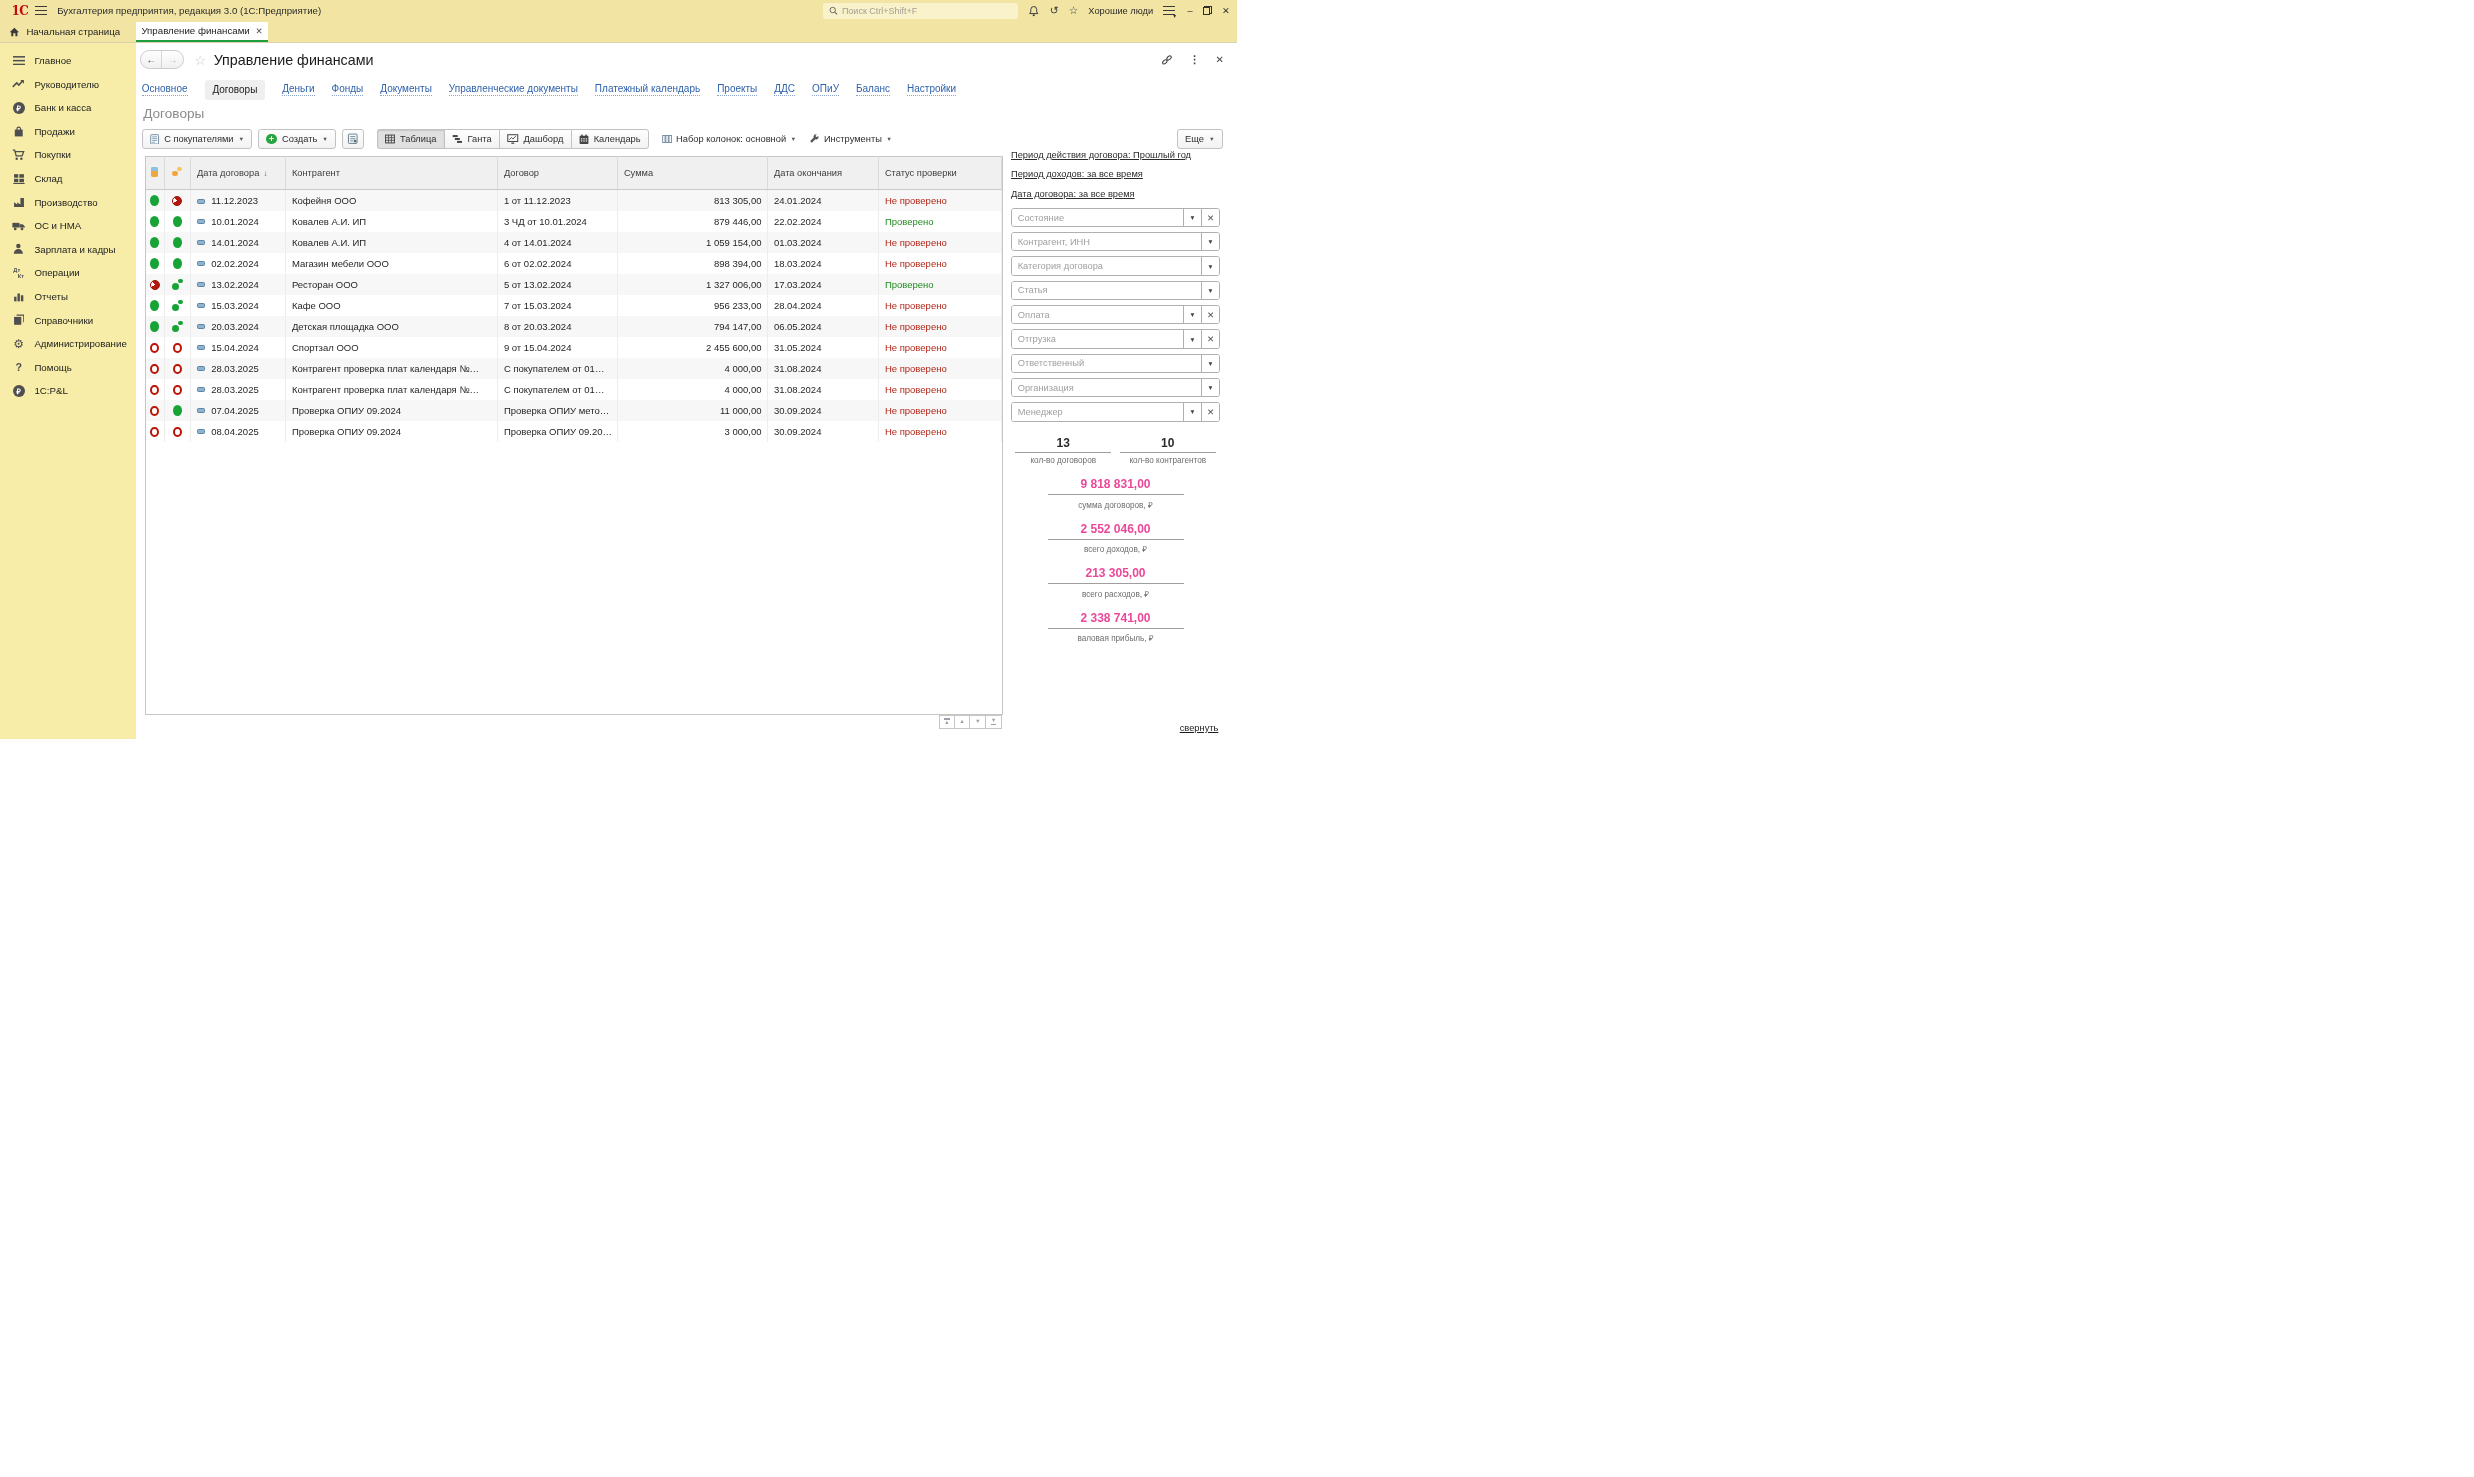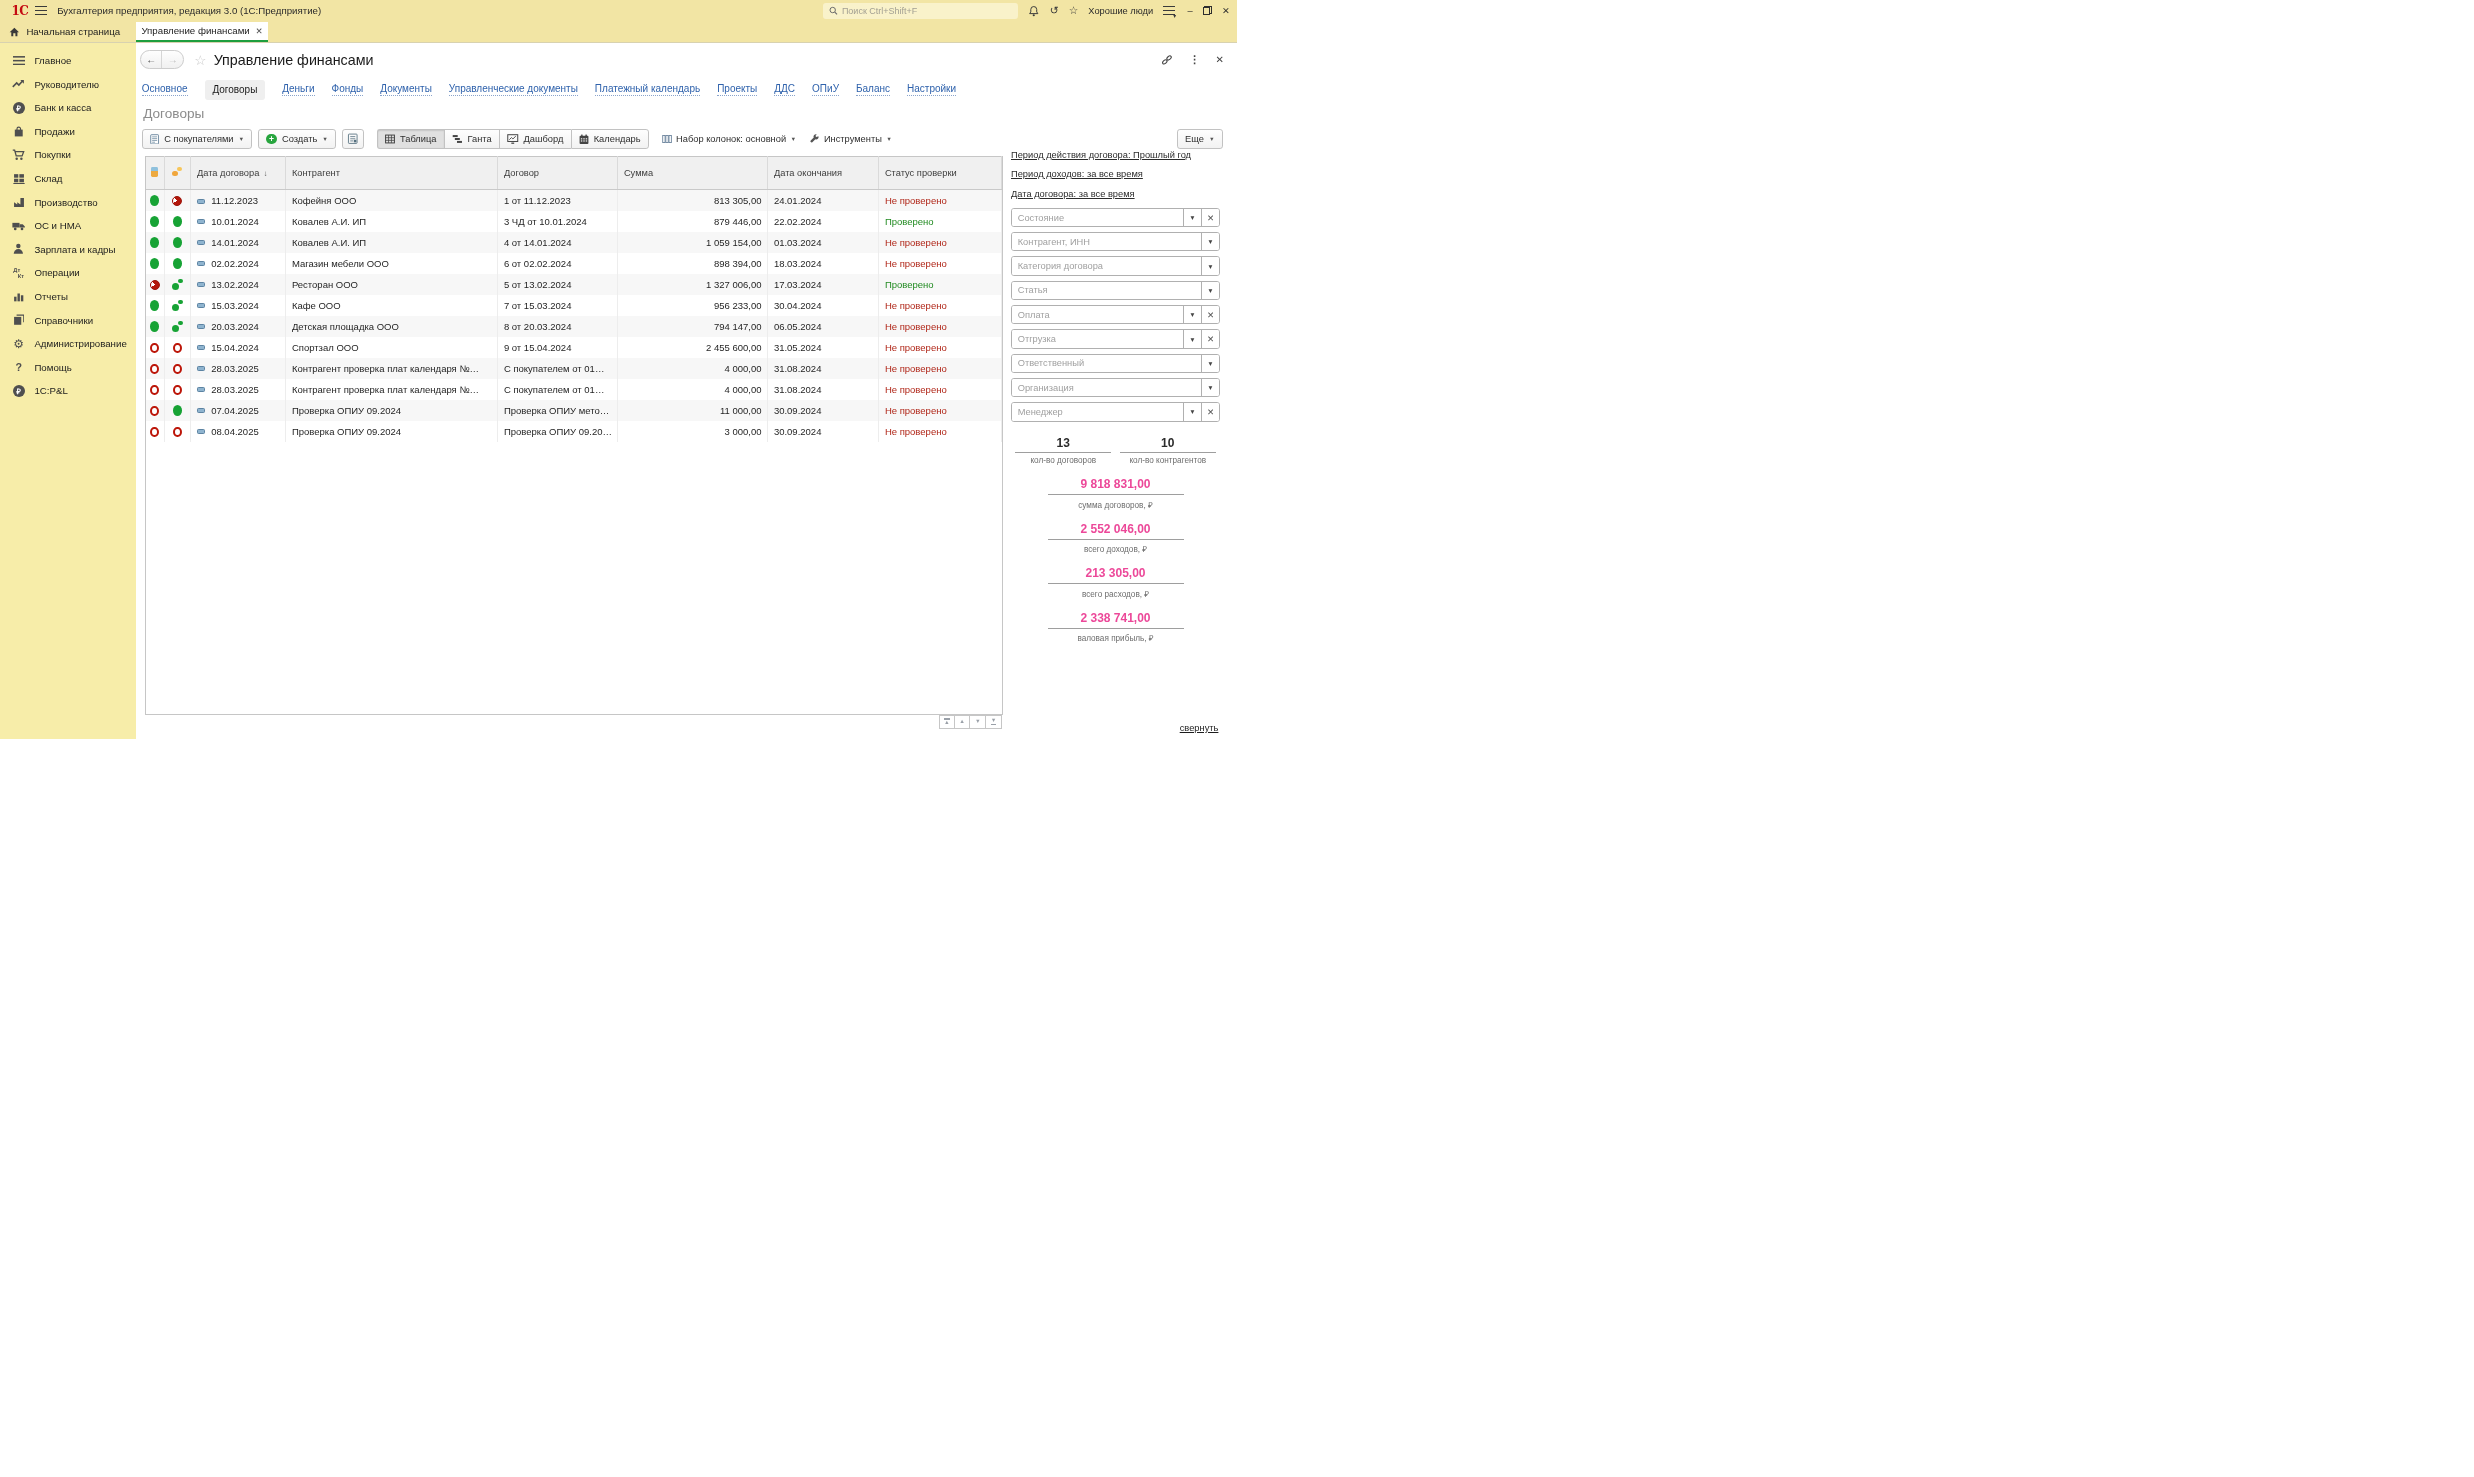--- a/index.html
+++ b/index.html
@@ -536,21 +536,21 @@
             <td class="">17.03.2024</td>
             <td class="status ok">Проверено</td>
           </tr>
           <tr class="">
             <td class="icc"><span class="st filled-green"></span></td>
             <td class="icc"><span class="st pie-green"></span></td>
             <td class=""><span class="doc-marker"></span>15.03.2024</td>
             <td class="">Кафе ООО</td>
             <td class="">7 от 15.03.2024</td>
             <td class="amount">956 233,00</td>
-            <td class="">30.04.2024</td>
+            <td class="">28.04.2024</td>
             <td class="status bad">Не проверено</td>
           </tr>
           <tr class="">
             <td class="icc"><span class="st filled-green"></span></td>
             <td class="icc"><span class="st pie-green"></span></td>
             <td class=""><span class="doc-marker"></span>20.03.2024</td>
             <td class="">Детская площадка ООО</td>
             <td class="">8 от 20.03.2024</td>
             <td class="amount">794 147,00</td>
             <td class="">06.05.2024</td>

